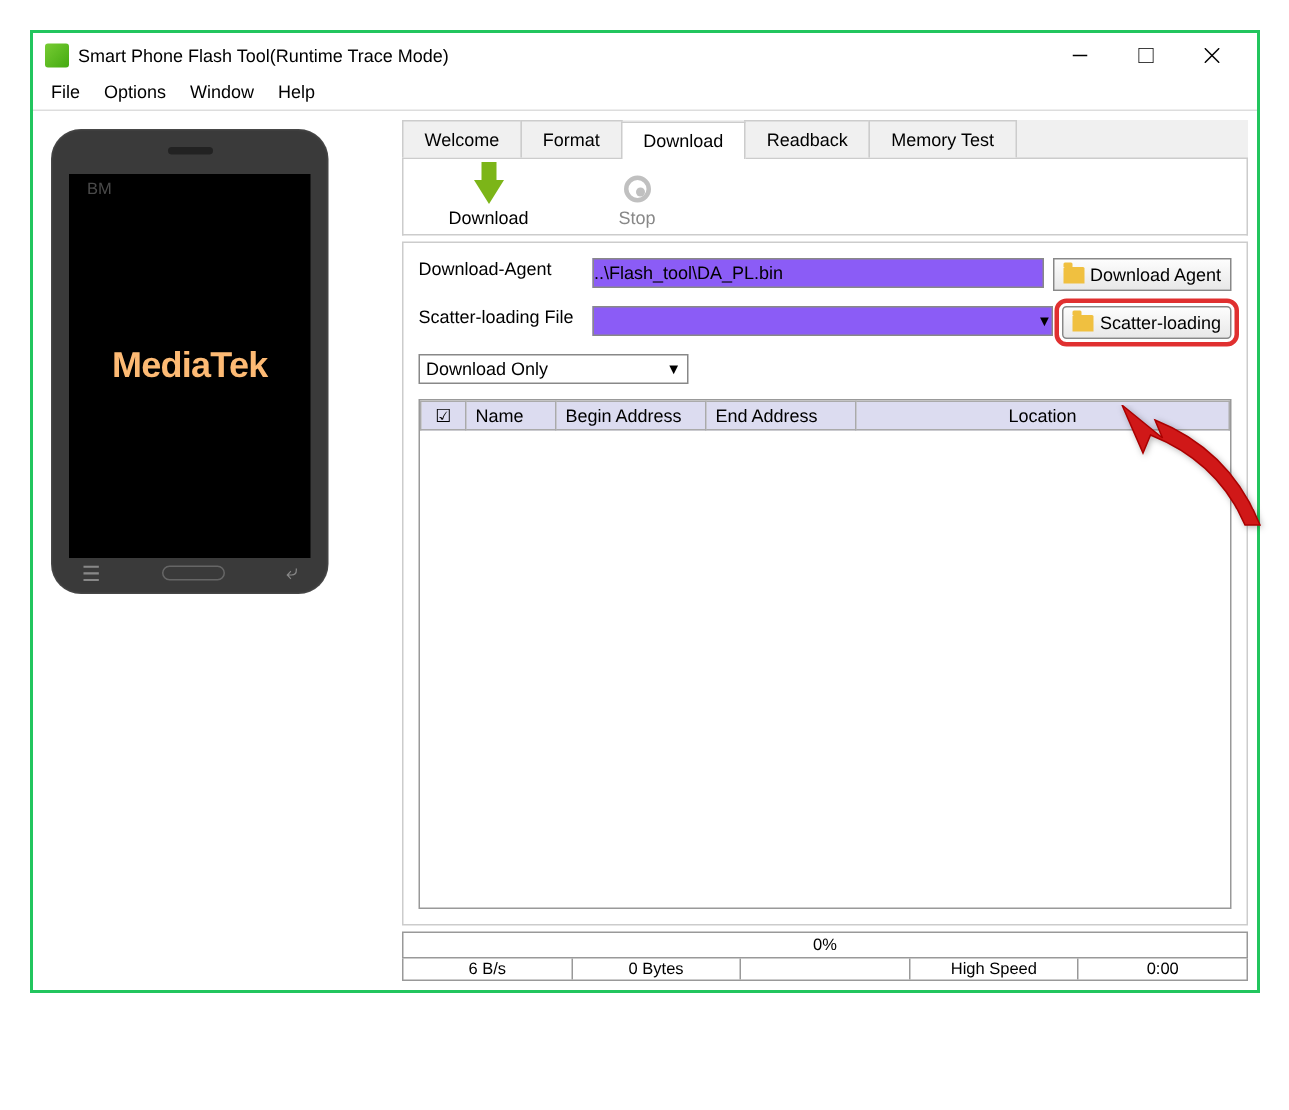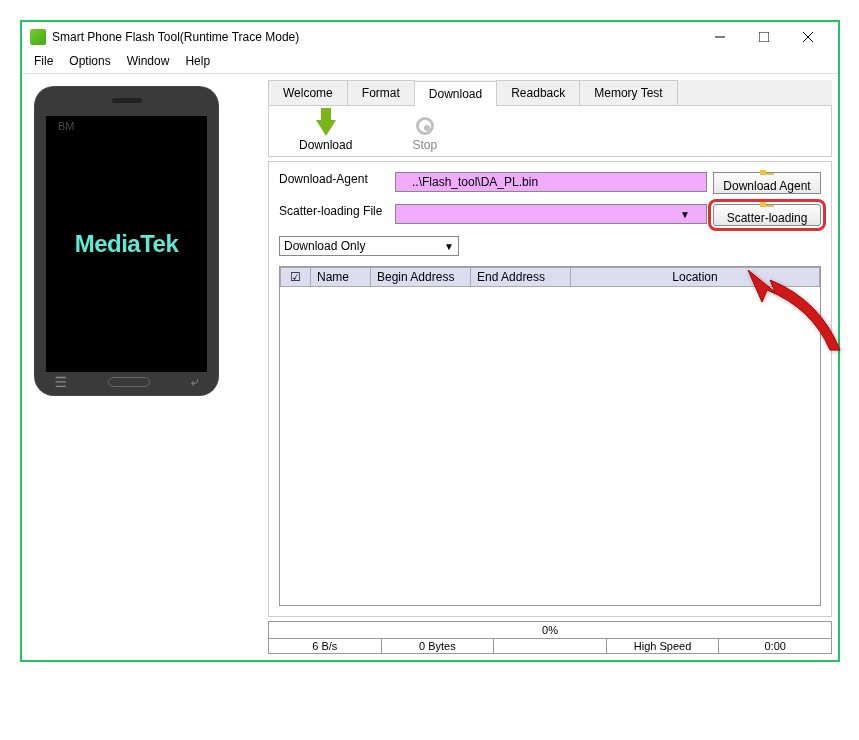--- a/index.html
+++ b/index.html
@@ -10,39 +10,39 @@
     .title-text { flex: 1; font-size: 12px; }
     .win-btn { width: 44px; height: 28px; display: flex; align-items: center; justify-content: center; cursor: pointer; }
     .menu-bar { height: 22px; display: flex; align-items: flex-start; padding: 0 4px; border-bottom: 1px solid #ddd; }
     .menu-item { padding: 2px 8px; cursor: pointer; }
     .content { display: flex; padding: 6px; gap: 8px; }
     .left-panel { width: 195px; padding: 6px; }
     .phone { width: 185px; height: 310px; background: #3a3a3a; border-radius: 20px; padding: 30px 12px 24px; position: relative; box-shadow: inset 0 0 2px rgba(255,255,255,0.2); text-align: right; }
     .phone-speaker { position: absolute; top: 12px; left: 50%; transform: translateX(-50%); width: 30px; height: 5px; background: #222; border-radius: 3px; }
     .phone-bm { position: absolute; top: 34px; left: 24px; color: #4a4a4a; font-size: 11px; }
     .phone-screen { width: 100%; height: 100%; background: #000; display: flex; align-items: center; justify-content: center; }
-    .mediatek { color: #5eead4; font-weight: bold; font-size: 24px; font-family: Arial; letter-spacing: -0.5px; }
+    .mediatek { color: #fdba74; font-weight: bold; font-size: 24px; font-family: Arial; letter-spacing: -0.5px; }
     .phone-buttons { position: absolute; bottom: 6px; left: 0; right: 0; display: flex; justify-content: space-around; align-items: center; }
     .phone-btn { color: #888; font-size: 14px; }
     .home-btn { width: 42px; height: 10px; border: 1px solid #666; border-radius: 5px; }
     .right-panel { flex: 1; display: flex; flex-direction: column; margin-left: 37px; }
     .tabs { display: flex; border-bottom: 1px solid #ccc; background: #f0f0f0; }
     .tab { padding: 5px 14px; border: 1px solid #ccc; border-bottom: none; margin-right: -1px; cursor: pointer; background: #f0f0f0; }
     .tab.active { background: #fff; position: relative; top: 1px; }
     .toolbar { border: 1px solid #ccc; border-top: none; padding: 10px 0 4px; display: flex; gap: 60px; padding-left: 30px; }
     .tool-btn { display: flex; flex-direction: column; align-items: center; gap: 2px; cursor: pointer; }
     .download-icon { width: 0; height: 0; border-left: 10px solid transparent; border-right: 10px solid transparent; border-top: 16px solid #7cb518; position: relative; }
     .download-icon::before { content: ''; position: absolute; top: -28px; left: -5px; width: 10px; height: 12px; background: #7cb518; }
     .stop-icon { width: 18px; height: 18px; border: 3px solid #c0c0c0; border-radius: 50%; position: relative; }
     .stop-icon::after { content: ''; position: absolute; top: 5px; left: 5px; width: 6px; height: 6px; background: #c0c0c0; border-radius: 50%; }
     .form-area { border: 1px solid #ccc; margin-top: 4px; padding: 10px; }
     .form-row { display: flex; align-items: flex-start; gap: 6px; margin-bottom: 10px; }
     .form-label { width: 110px; }
-    .form-input { flex: 1; height: 20px; border: 1px solid #888; padding: 0 16px; background: #f0abfc; }
-    .browse-btn { height: 22px; padding: 0 6px; border: 1px solid #888; background: linear-gradient(#fdfdfd,#e8e8e8); display: flex; align-items: center; gap: 4px; cursor: pointer; min-width: 108px; justify-content: center; flex-direction: column; }
+    .form-input { flex: 1; height: 20px; border: 1px solid #888; padding: 0 0; background: #8b5cf6; }
+    .browse-btn { height: 22px; padding: 0 6px; border: 1px solid #888; background: linear-gradient(#fdfdfd,#e8e8e8); display: flex; align-items: center; gap: 4px; cursor: pointer; min-width: 108px; justify-content: center; }
     .browse-btn.highlight { outline: 3px solid #e03030; outline-offset: 2px; border-radius: 3px; }
     .folder-icon { width: 14px; height: 11px; background: #f0c040; border-radius: 1px 1px 0 0; position: relative; }
     .folder-icon::before { content: ''; position: absolute; top: -3px; left: 0; width: 6px; height: 3px; background: #f0c040; border-radius: 1px 1px 0 0; }
     .dropdown { width: 180px; height: 20px; border: 1px solid #888; background: #fff; display: flex; align-items: center; padding: 0 4px; justify-content: space-between; cursor: pointer; }
     .chevron { font-size: 10px; }
     .table-wrap { border: 1px solid #999; margin-top: 6px; height: 340px; overflow: auto; }
     table { width: 100%; border-collapse: collapse; }
     th { background: #dcdcf0; border: 1px solid #aaa; padding: 2px 6px; font-weight: normal; text-align: left; }
     th:first-child { width: 30px; text-align: center; }
     th:nth-child(2) { width: 60px; }

